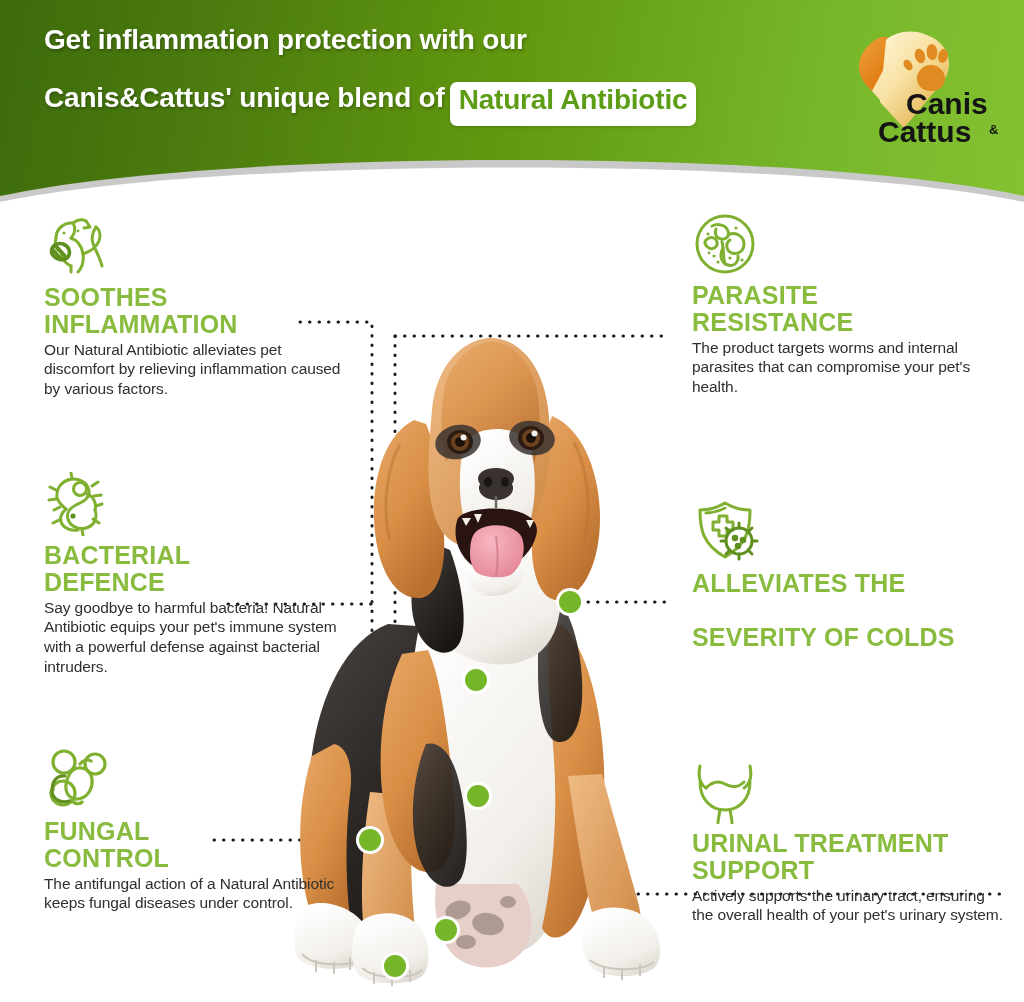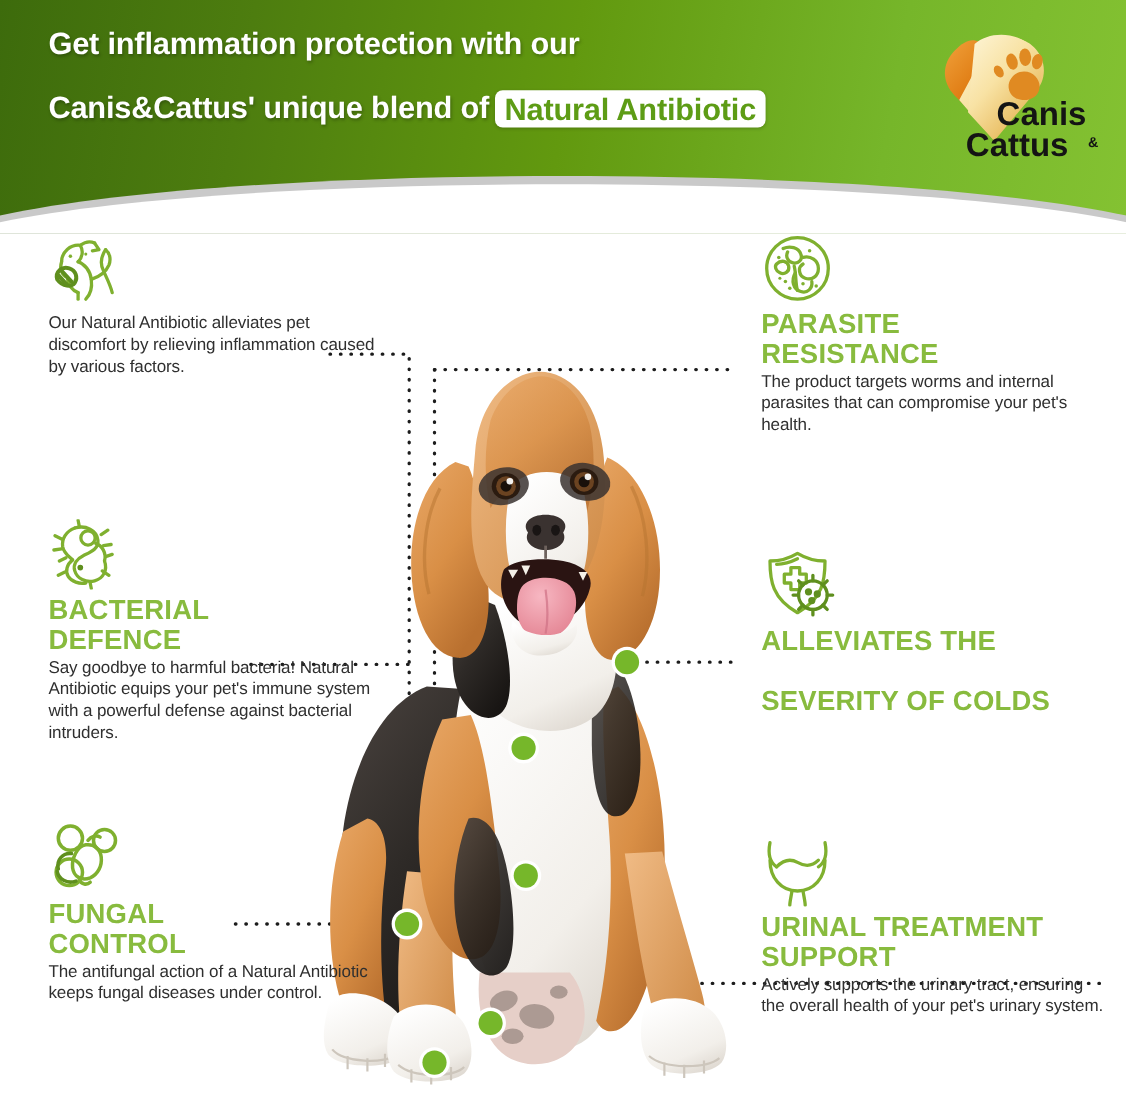--- a/index.html
+++ b/index.html
@@ -24,21 +24,21 @@
     font-size:28px;font-weight:bold;line-height:1.0;
     letter-spacing:-0.2px;
     text-shadow:1px 2px 3px rgba(0,0,0,.28);
   }
   .hl-line1{display:block;}
   .hl-line2{display:block;margin-top:26px;white-space:nowrap;}
   .hl-badge{
     display:inline-block;
     background:#ffffff;color:#5d9c15;
     border-radius:7px;
-    padding:4px 9px 2px 9px;
+    padding:4px 9px 12px 9px;
     margin-left:5px;
     text-shadow:none;
     position:relative;top:2px;
     box-shadow:0 1px 3px rgba(0,0,0,.18);
   }
 
   
   .arch{position:absolute;left:0;bottom:-2px;width:1024px;height:72px;}
 
   
@@ -334,20 +334,24 @@
           <path d="M17,38 C18,45 22,50 27,52"></path>
           <path d="M27,52 L27,58"></path>
           <circle cx="20" cy="19" r="1.6" fill="#7fb02f" stroke="none"></circle>
           <circle cx="34" cy="17" r="1.4" fill="#7fb02f" stroke="none"></circle>
         </g>
         <g fill="none" stroke="#5f8f1e" stroke-width="3.6" stroke-linecap="round">
           <path d="M8,40 C6,33 12,28 19,30 C25,32 27,38 24,43 C21,47 13,47 8,40 Z"></path>
           <path d="M11,31 L21,42 M9,36 L17,45"></path>
         </g>
       </svg>
+      <h3>
+        <span>SOOTHES</span><br>
+        <span>INFLAMMATION</span>
+      </h3>
       <p>Our Natural Antibiotic alleviates pet discomfort by relieving inflammation caused by various factors.</p>
     </div>
 
     <div class="feature" id="f-bacterial">
       <svg class="ficon" viewBox="0 0 78 64">
         <g fill="none" stroke="#7fb02f" stroke-width="3" stroke-linecap="round">
           <path d="M24,8 C34,5 44,10 45,19 C46,27 38,30 32,33 C26,36 22,41 24,47
                    C26,54 34,58 42,56 C50,54 54,46 51,38"></path>
           <path d="M24,8 C16,11 12,18 13,25 C14,31 19,34 22,37"></path>
           <path d="M22,37 C17,41 15,47 18,52 C21,57 28,59 34,58"></path>

